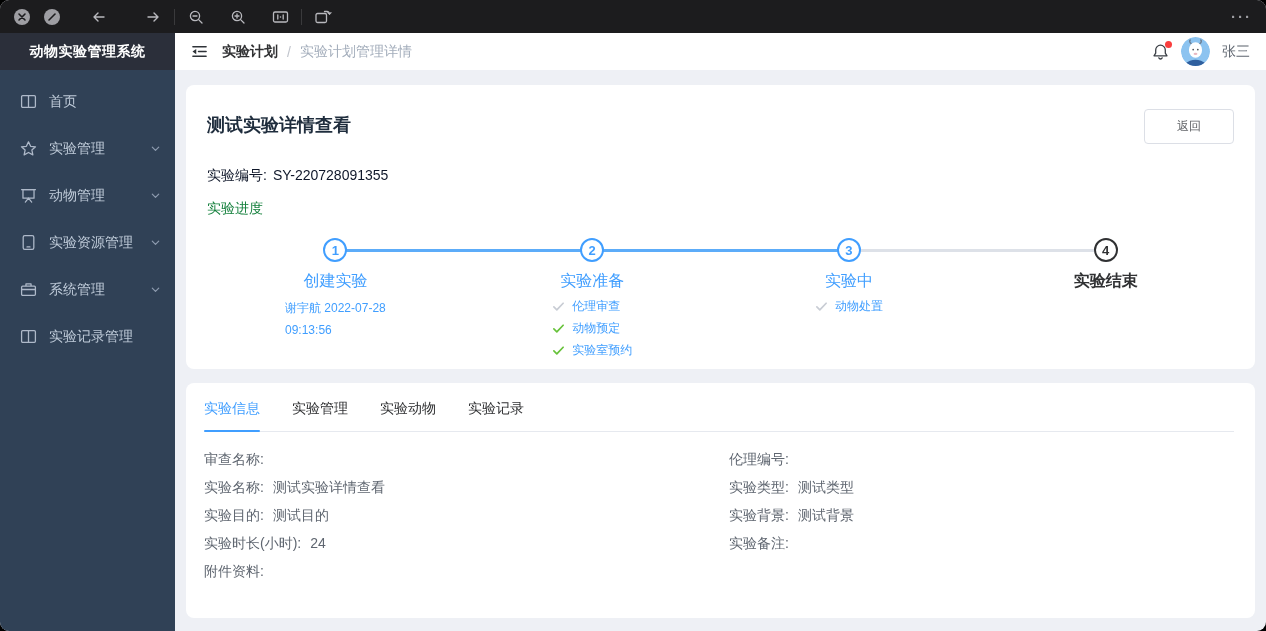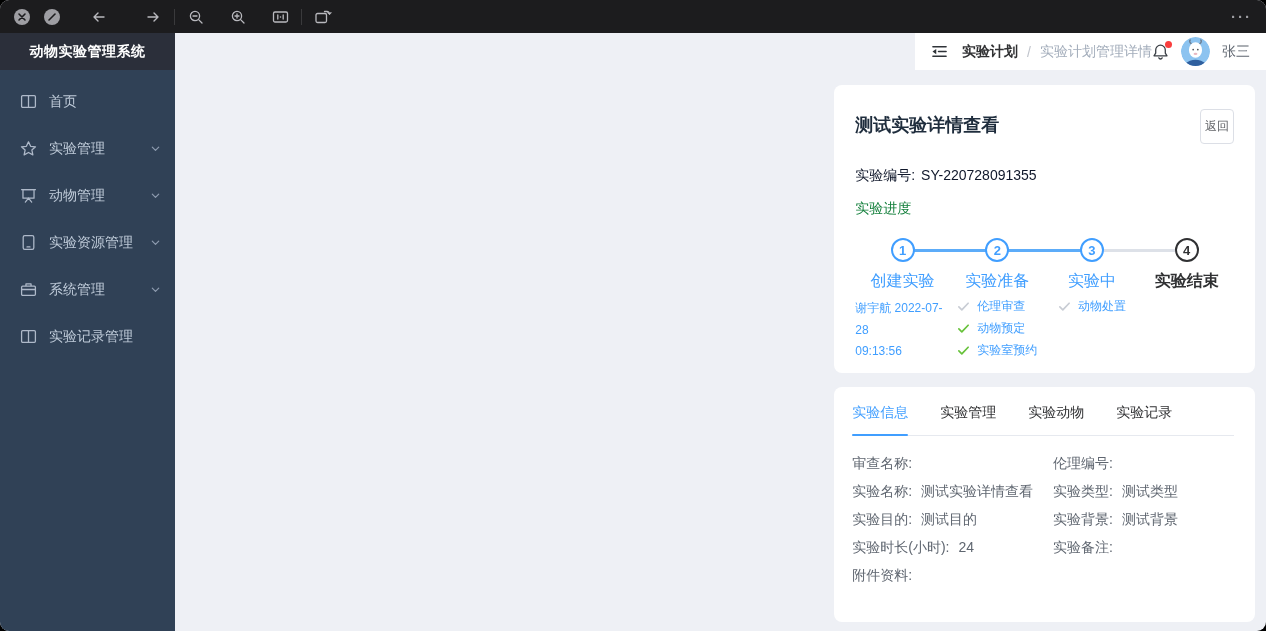--- a/index.html
+++ b/index.html
@@ -13,39 +13,39 @@
   .tb-more{margin-left:auto;color:#9e9ea3;font-size:15px;letter-spacing:2px;font-weight:bold;}
   
   .app{flex:1;display:flex;min-height:0;}
   .sidebar{width:175px;background:#304156;flex:0 0 auto;display:flex;flex-direction:column;}
   .logo{height:37px;background:#2b2f3a;color:#fff;font-weight:bold;font-size:14px;display:flex;align-items:center;justify-content:center;letter-spacing:.5px;}
   .menu{padding-top:8px;}
   .menu-item{height:47px;display:flex;align-items:center;padding:0 14px 0 20px;color:#bfcbd9;font-size:14px;cursor:pointer;}
   .menu-item .mi-icon{width:17px;height:17px;margin-right:12px;color:#aeb9c9;flex:0 0 auto;display:flex;}
   .menu-item .mi-arrow{margin-left:auto;color:#8e9cb0;display:flex;}
   
-  .main{flex:1;display:flex;flex-direction:column;min-width:0;align-items:flex-end;}
+  .main{flex:1;display:flex;flex-direction:column;min-width:0;}
   .topbar{height:37px;background:#fff;display:flex;align-items:center;padding:0 16px;flex:0 0 auto;}
   .fold{color:#2f3338;display:flex;margin-right:14px;cursor:pointer;}
   .crumb{font-size:14px;display:flex;align-items:center;gap:9px;}
   .crumb .c1{color:#303133;font-weight:700;cursor:pointer;}
   .crumb .csep{color:#c0c4cc;}
   .crumb .c2{color:#a3adbb;}
   .top-right{margin-left:auto;display:flex;align-items:center;gap:12px;}
   .bell-wrap{position:relative;display:flex;cursor:pointer;}
   .bell-dot{position:absolute;top:-2px;right:-3px;width:7px;height:7px;border-radius:50%;background:#fa3e3e;}
   .avatar{width:29px;height:29px;border-radius:50%;overflow:hidden;cursor:pointer;display:flex;}
   .uname{font-size:14px;color:#5f6670;cursor:pointer;}
   
   .content{flex:1;padding:15px 11px;overflow:hidden;}
   .card{background:#fff;border-radius:8px;}
   .card1{padding:24px 21px 10px 21px;}
   .c1-head{display:flex;align-items:flex-start;justify-content:space-between;}
   .page-title{font-size:18px;font-weight:700;color:#1f2d3d;margin:4px 0 0 0;}
-  .back-btn{background:#fff;border:1px solid #dcdfe6;border-radius:4px;color:#606266;font-size:12px;padding:8px 4px;cursor:pointer;font-family:inherit;}
+  .back-btn{background:#fff;border:1px solid #dcdfe6;border-radius:4px;color:#606266;font-size:12px;padding:8px 32px;cursor:pointer;font-family:inherit;}
   .code-line{margin-top:23px;font-size:14px;color:#0f172a;}
   .code-line .code-val{margin-left:6px;}
   .progress-label{margin-top:15px;font-size:14px;color:#15803d;}
   
   .steps{position:relative;margin-top:20px;min-height:118px;}
   .step-lines{position:absolute;left:0;right:0;top:11px;height:3px;}
   .sline{position:absolute;height:3px;border-radius:2px;top:0;}
   .sline.blue{background:#5cacf9;}
   .sline.gray{background:#dde1e8;}
   .steps-row{position:relative;display:flex;}

